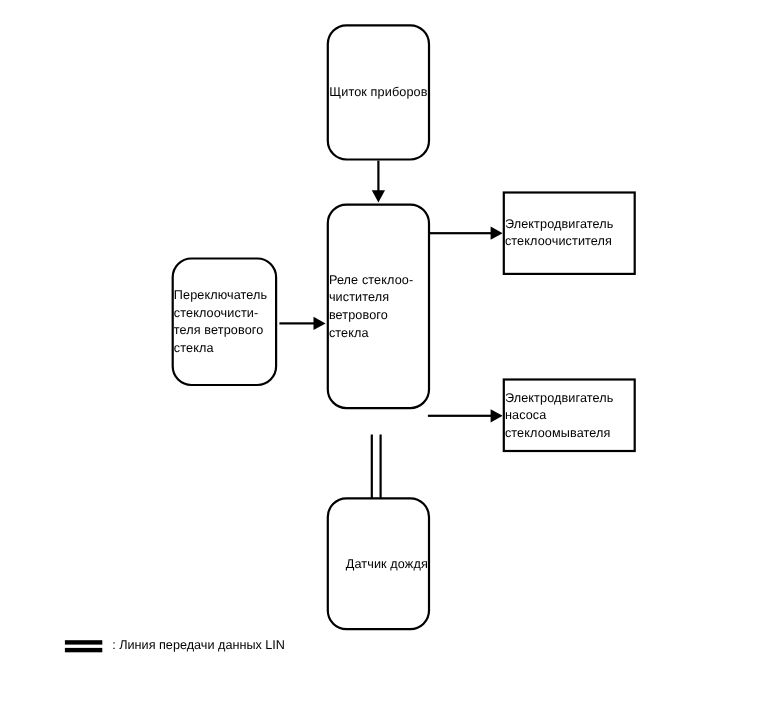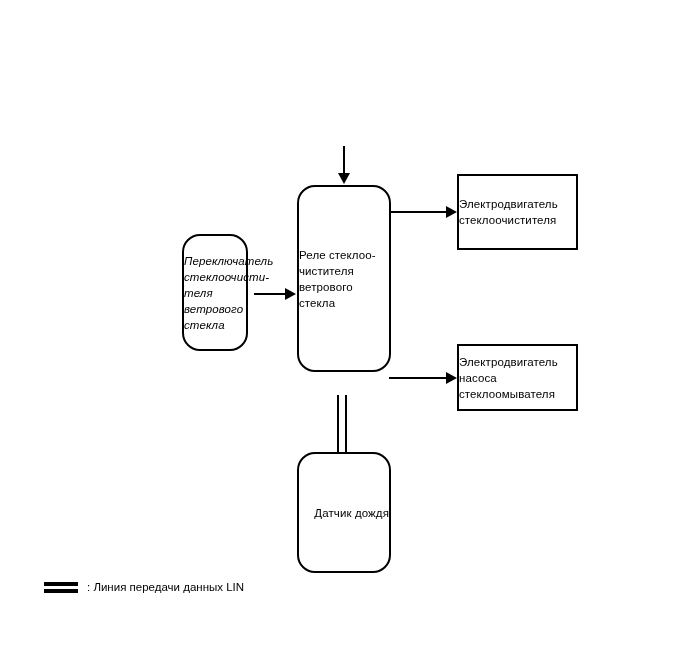--- a/index.html
+++ b/index.html
@@ -45,21 +45,21 @@
   .node.left-text {
     justify-content: flex-start;
     text-align: left;
   }
   .node.left-text .node-label {
   }
 
   
   #node-cluster   { left: 297px; top: 22px;  width: 94px;  height: 124px; }
   #node-relay     { left: 297px; top: 185px; width: 94px;  height: 187px; }
-  #node-switch    { left: 182px; top: 234px; width: 66px;  height: 117px; font-style: italic; }
+  #node-switch    { left: 156px; top: 234px; width: 96px;  height: 117px; }
   #node-wiper     { left: 457px; top: 174px; width: 121px; height: 76px; }
   #node-washer    { left: 457px; top: 344px; width: 121px; height: 67px; }
   #node-rain      { left: 297px; top: 452px; width: 94px;  height: 121px; justify-content: flex-end; }
 
   
   .conn {
     position: absolute;
     background: #000000;
     z-index: 1;
   }
@@ -89,21 +89,21 @@
     position: absolute;
     width: 2px;
     background: #000000;
     top: 0;
     height: 100%;
   }
 
   
   #legend {
     position: absolute;
-    left: 44px;
+    left: 59px;
     top: 580px;
     display: flex;
     align-items: center;
     z-index: 4;
   }
   #legend-symbol {
     width: 34px;
     height: 11px;
     position: relative;
     flex: 0 0 auto;
@@ -139,20 +139,23 @@
   <div class="arrowhead right" style="left:446px; top:206px;"></div>
 
   <div class="conn h" style="left:389px; top:377px; width:62px;"></div>
   <div class="arrowhead right" style="left:446px; top:372px;"></div>
 
   <div id="lin-bus" style="left:337px; top:395px; width:12px; height:59px;">
     <span class="lin-line" style="left:0;"></span>
     <span class="lin-line" style="left:8px;"></span>
   </div>
 
+  <div class="node rounded center-text" id="node-cluster">
+    <span class="node-label">Щиток приборов</span>
+  </div>
 
   <div class="node rounded left-text" id="node-relay">
     <span class="node-label">Реле стеклоо-
 чистителя
 ветрового
 стекла</span>
   </div>
 
   <div class="node rounded left-text" id="node-switch">
     <span class="node-label">Переключатель

